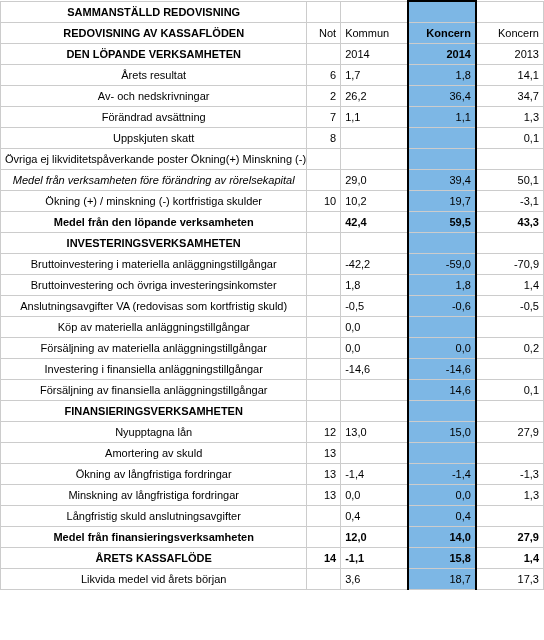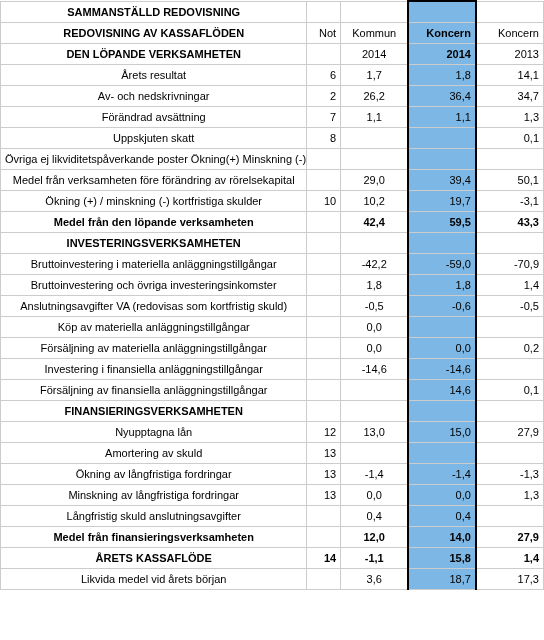--- a/index.html
+++ b/index.html
@@ -20,25 +20,25 @@
     border: 1px solid #ccc;
     padding: 2px 4px;
     height: 16px;
     overflow: hidden;
     white-space: nowrap;
     text-overflow: clip;
     vertical-align: middle;
   }
   .col-label { width: 290px; text-align: center; }
   .col-not   { width: 32px;  text-align: right; }
-  .col-k1    { width: 64px;  text-align: center; }
+  .col-k1    { width: 64px;  text-align: left; }
   .col-k2    { width: 64px;  text-align: right; }
   .col-k3    { width: 64px;  text-align: right; }
   .bold { font-weight: bold; }
-  .italic { }
+  .italic { font-style: italic; }
   .hl { background: #7DB7E5; }
   .bt-thick { border-top: 2px solid #000; }
   .bl-thick { border-left: 2px solid #000; }
   .br-thick { border-right: 2px solid #000; }
 </style>
 </head>
 <body>
 
 <table>
   <colgroup>

